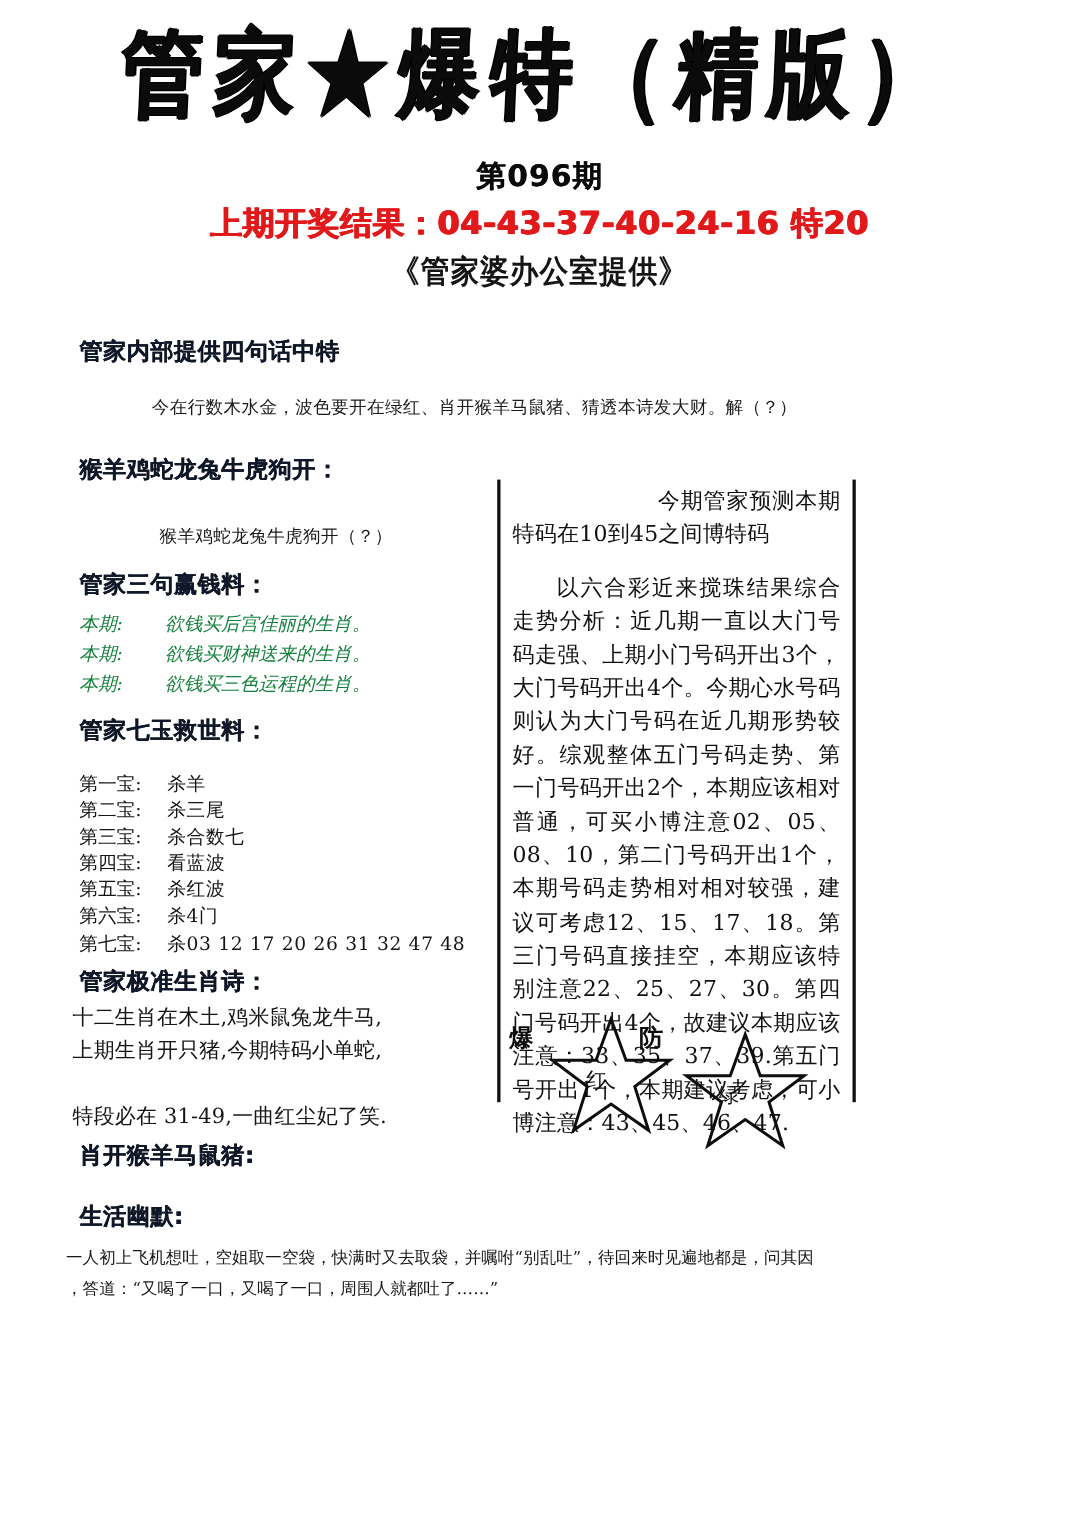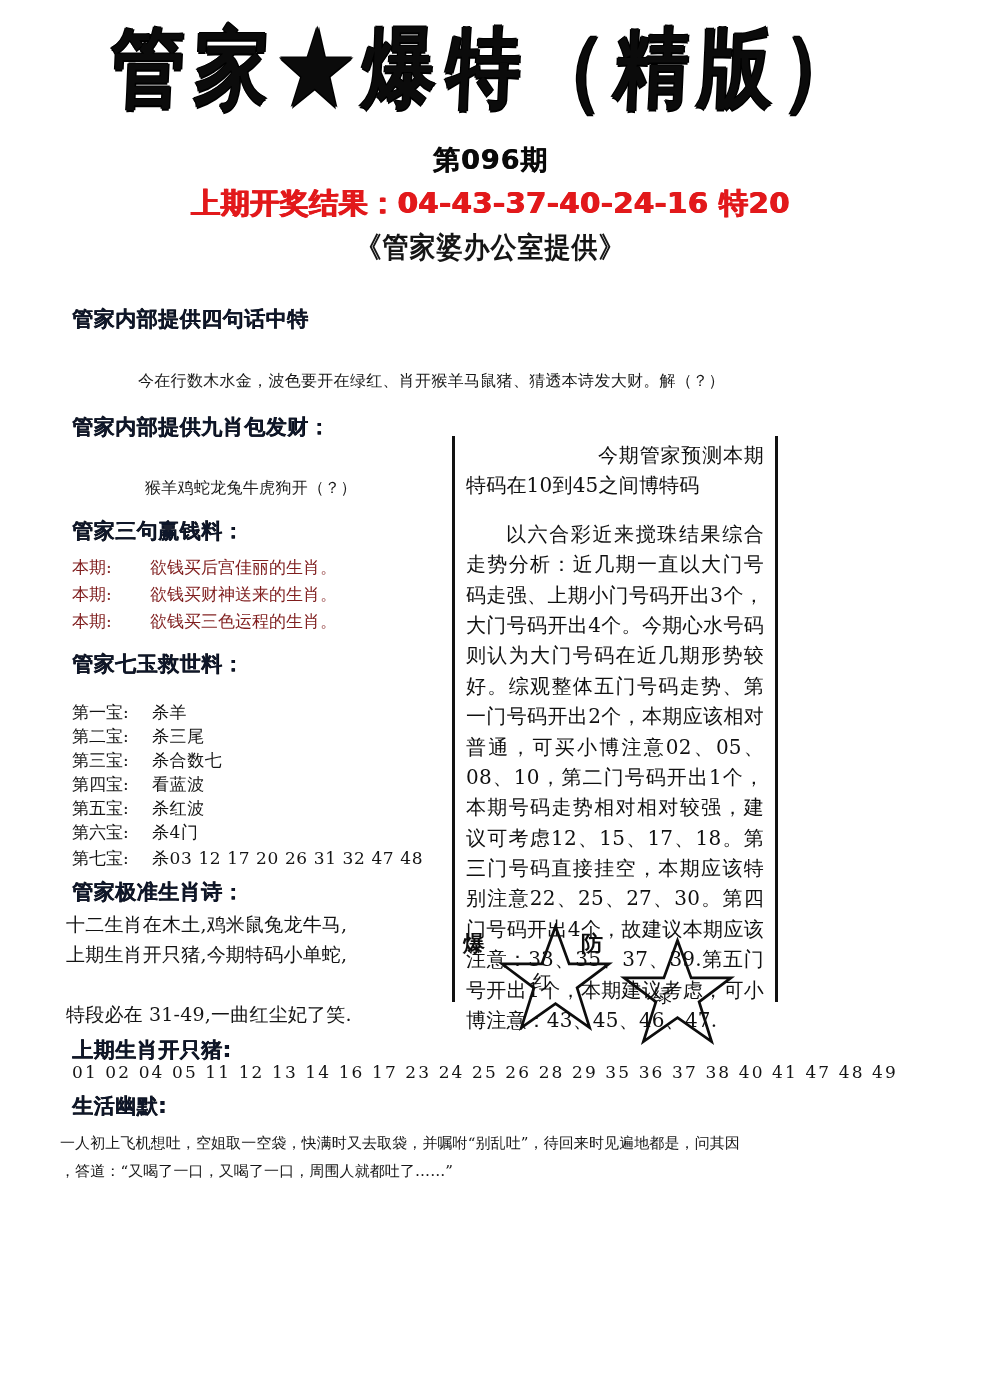--- a/index.html
+++ b/index.html
@@ -115,22 +115,23 @@
     white-space: nowrap;
     letter-spacing: 0.2px;
   }
 
   
   .row3 {
     position: absolute;
     left: 72px;
     font-family: "DejaVu Serif", "Liberation Serif", serif;
     font-size: 17px;
-    color: #7f1d1d;
-    white-space: nowrap;
+    color: #15803d;
+    white-space: nowrap;
+    font-style: italic;
   }
   .row3 .lbl { display: inline-block; width: 78px; }
 
   
   .row7 {
     position: absolute;
     left: 72px;
     font-family: "DejaVu Serif", "Liberation Serif", serif;
     font-size: 17px;
     color: #141414;
@@ -227,23 +228,23 @@
 
   <div class="masthead">
     <div class="masthead-title">管家★爆特（精版）</div>
   </div>
 
   <div class="issue">第096期</div>
   <div class="draw-result">上期开奖结果：04-43-37-40-24-16  特20</div>
   <div class="provider">《管家婆办公室提供》</div>
 
   <div class="sec-head" style="left:72px; top:305px;">管家内部提供四句话中特</div>
-  <div class="body-line" style="left:138px; top:371px;">今在行数木水金，波色要开在绿红、肖开猴羊马鼠猪、猜透本诗发大财。解（？）</div>
-
-  <div class="sec-head" style="left:72px; top:413px;">管家内部提供九肖包发财：</div>
+  <div class="body-line" style="left:138px; top:360px;">今在行数木水金，波色要开在绿红、肖开猴羊马鼠猪、猜透本诗发大财。解（？）</div>
+
+  <div class="sec-head" style="left:72px; top:413px;">猴羊鸡蛇龙兔牛虎狗开：</div>
   <div class="body-line" style="left:145px; top:478px;">猴羊鸡蛇龙兔牛虎狗开（？）</div>
 
   <div class="sec-head" style="left:72px; top:517px;">管家三句赢钱料：</div>
 
   <div class="row3" style="top:556px;">
     <span class="lbl">本期:</span><span class="val">欲钱买后宫佳丽的生肖。</span>
   </div>
   <div class="row3" style="top:583px;">
     <span class="lbl">本期:</span><span class="val">欲钱买财神送来的生肖。</span>
   </div>
@@ -273,22 +274,21 @@
   </div>
   <div class="row7" style="top:836px;">
     <span class="lbl">第七宝:</span><span class="val">杀03  12  17  20  26  31  32  47  48</span>
   </div>
 
   <div class="sec-head" style="left:72px; top:878px;">管家极准生肖诗：</div>
   <div class="poem-line" style="left:66px; top:942px;">上期生肖开只猪,今期特码小单蛇,</div>
   <div class="poem-line" style="left:66px; top:912px;">十二生肖在木土,鸡米鼠兔龙牛马,</div>
   <div class="poem-line" style="left:66px; top:1002px;">特段必在 31-49,一曲红尘妃了笑.</div>
 
-  <div class="sec-head" style="left:72px; top:1036px;">上期生肖开只猪:</div>
-  <div class="num-range">01 02 04 05 11 12 13 14 16 17 23 24 25 26 28 29 35 36 37 38 40 41 47 48 49</div>
+  <div class="sec-head" style="left:72px; top:1036px;">肖开猴羊马鼠猪:</div>
 
   <div class="sec-head" style="left:72px; top:1092px;">生活幽默:</div>
   <div class="humor-line" style="top:1134px;">一人初上飞机想吐，空姐取一空袋，快满时又去取袋，并嘱咐“别乱吐”，待回来时见遍地都是，问其因</div>
   <div class="humor-line" style="top:1162px;">，答道：“又喝了一口，又喝了一口，周围人就都吐了……”</div>
 
   <div class="predict-box">
     <div class="predict-inner">
       <div class="predict-head">今期管家预测本期特码在10到45之间博特码</div>
       <div class="predict-body">以六合彩近来搅珠结果综合走势分析：近几期一直以大门号码走强、上期小门号码开出3个，大门号码开出4个。今期心水号码则认为大门号码在近几期形势较好。综观整体五门号码走势、第一门号码开出2个，本期应该相对普通，可买小博注意02、05、08、10，第二门号码开出1个，本期号码走势相对相对较强，建议可考虑12、15、17、18。第三门号码直接挂空，本期应该特别注意22、25、27、30。第四门号码开出4个，故建议本期应该注意：33、35、37、39.第五门号开出1个，本期建议考虑，可小博注意：43、45、46、47.</div>
     </div>

